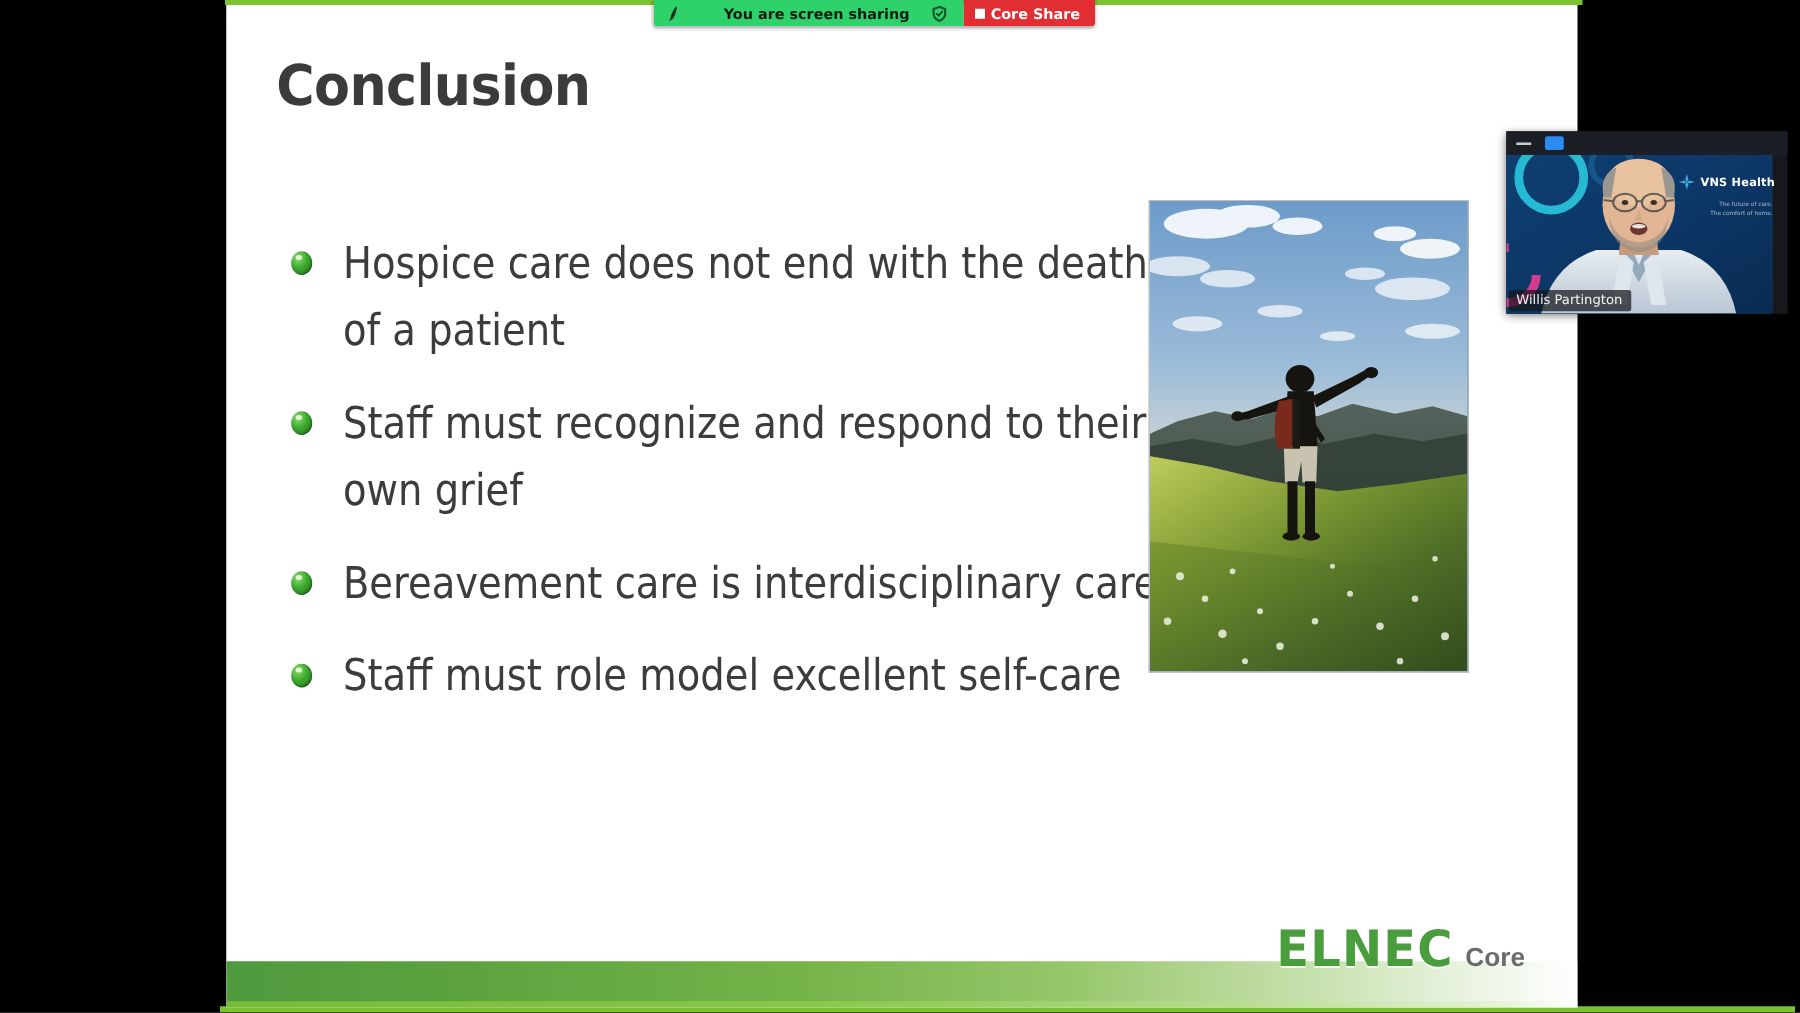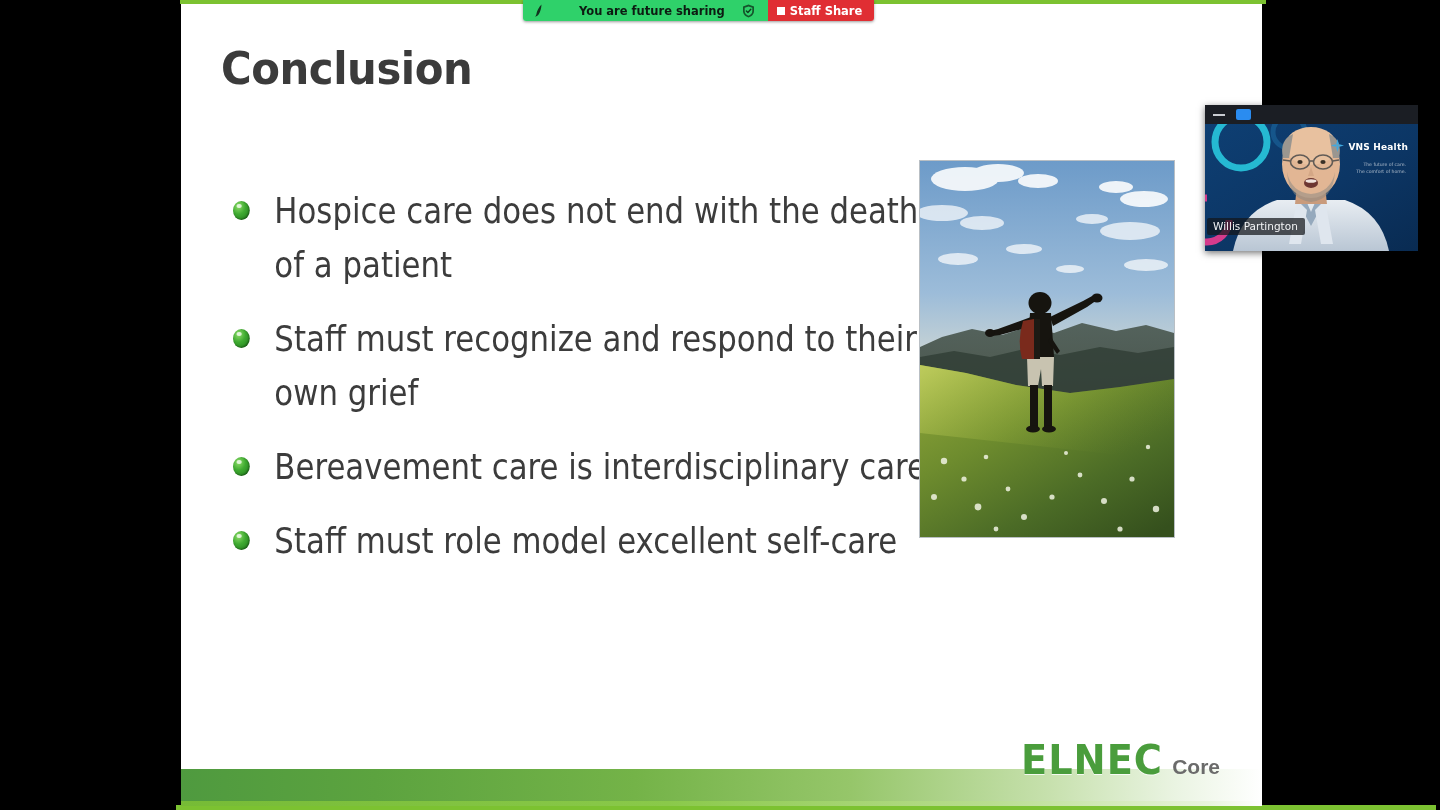--- a/index.html
+++ b/index.html
@@ -232,20 +232,21 @@
   #video-thumb {
     position: absolute;
     left: 1205px;
     top: 105px;
     width: 213px;
     height: 146px;
     background: #16181d;
     z-index: 50;
     box-shadow: 0 2px 7px rgba(0,0,0,0.55);
     overflow: hidden;
+    padding-left: 12px;
   }
   #video-thumb-titlebar {
     position: absolute;
     left: 0; top: 0;
     width: 100%; height: 19px;
     background: #1b1e24;
     display: flex;
     align-items: center;
     padding-left: 8px;
     gap: 11px;
@@ -295,21 +296,21 @@
     text-align: right;
     color: rgba(255,255,255,0.62);
     font-size: 4.6px;
     line-height: 6.5px;
     z-index: 3;
     font-family: "DejaVu Sans", sans-serif;
   }
   #participant-name {
     position: absolute;
     left: 2px;
-    bottom: 16px;
+    bottom: 2px;
     background: rgba(20,22,26,0.72);
     color: #f2f3f5;
     font-size: 10.5px;
     padding: 2px 7px 3px 6px;
     border-radius: 2px;
     z-index: 6;
     white-space: nowrap;
     font-family: "DejaVu Sans", sans-serif;
     text-align: center;
   }
@@ -458,32 +459,32 @@
     </div>
   </div>
 
   <div id="share-banner">
     <div class="banner-green">
       <span id="share-status-icon">
         <svg width="11" height="13" viewBox="0 0 11 13">
           <path d="M7.5 0.5 C5 3 3 6.5 2.3 10.5 C2 12 1.2 12.6 0.6 12.4 C1.8 12.9 3.4 12.2 4.6 10.6 C6.2 8.3 7.4 4.2 7.5 0.5 Z" fill="#12341f"></path>
         </svg>
       </span>
-      <span id="share-status-text">You are future sharing</span>
+      <span id="share-status-text">You are screen sharing</span>
       <span id="shield-icon">
         <svg width="13" height="14" viewBox="0 0 13 14">
           <path d="M6.5 0.6 L12 2.6 L12 7 C12 10.4 9.4 12.6 6.5 13.5 C3.6 12.6 1 10.4 1 7 L1 2.6 Z" fill="#15552c"></path>
           <path d="M6.5 2.4 L10.3 3.8 L10.3 7 C10.3 9.4 8.6 11 6.5 11.7 C4.4 11 2.7 9.4 2.7 7 L2.7 3.8 Z" fill="#2fd16a"></path>
           <path d="M4.4 7 L5.9 8.5 L8.8 5.2" stroke="#0d3d1e" stroke-width="1.4" fill="none" stroke-linecap="round" stroke-linejoin="round"></path>
         </svg>
       </span>
     </div>
     <div id="stop-share-button">
       <span id="stop-share-square"></span>
-      <span id="stop-share-label">Staff Share</span>
+      <span id="stop-share-label">Core Share</span>
     </div>
   </div>
 
   <div id="video-thumb">
     <div id="video-thumb-titlebar">
       <span id="minimize-icon"></span>
       <span id="maximize-icon"></span>
     </div>
 
     <div id="video-feed">

